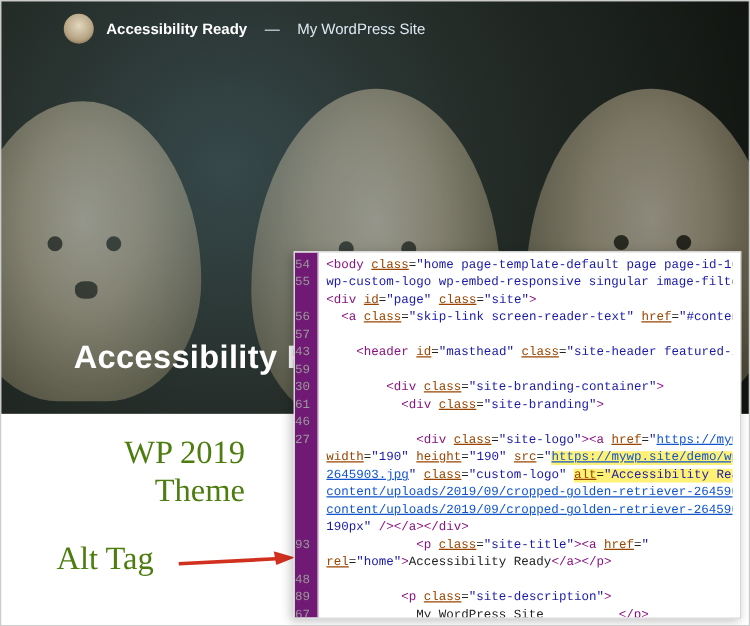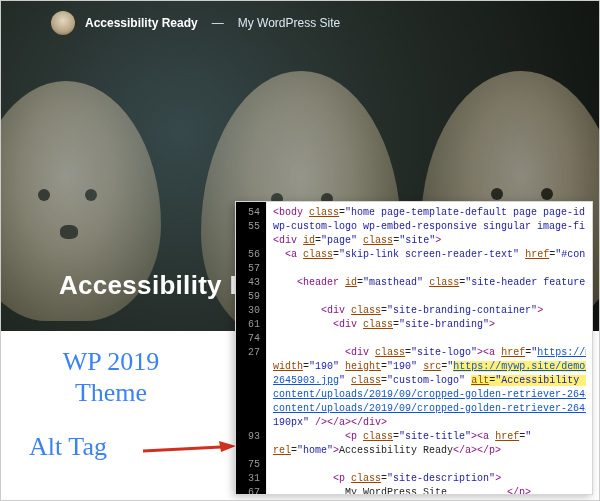--- a/index.html
+++ b/index.html
@@ -60,25 +60,25 @@
     left: 58px; bottom: 30px;
     color: #fff;
     font-size: 26px;
     font-weight: 800;
     letter-spacing: 0.3px;
   }
 
   
   .annot {
     position: absolute;
-    color: #3b82f6;
+    color: #4d7c0f;
     font-family: Georgia, 'Times New Roman', serif;
     font-size: 26px;
     line-height: 1.2;
-    text-align: center;
+    text-align: right;
   }
   .annot.theme { left: 25px; top: 345px; width: 170px; }
   .annot.alt   { left: 12px; top: 430px; width: 110px; }
   .arrow {
     position: absolute;
     left: 140px; top: 440px;
     width: 95px; height: 20px;
   }
   .arrow svg { width:100%; height:100%; display:block; }
 
@@ -93,24 +93,24 @@
     overflow: hidden;
   }
   .code-body {
     display: flex;
     font-family: Consolas, Menlo, "Courier New", monospace;
     font-size: 10px;
     line-height: 14px;
     height: 100%;
   }
   .gutter {
-    background: #000000;
+    background: #701a75;
     color: #999;
     text-align: right;
-    padding: 4px 6px 4px 12px;
+    padding: 4px 6px 4px 0;
     border-right: 1px solid #eee;
     user-select: none;
     flex: 0 0 auto;
   }
   .gutter div { height: 14px; }
   .code {
     padding: 4px 6px;
     color: #222;
     white-space: pre;
     overflow: hidden;
@@ -171,28 +171,28 @@
     <div class="gutter" id="gutter">
         <div>54</div>
         <div>55</div>
         <div></div>
         <div>56</div>
         <div>57</div>
         <div>43</div>
         <div>59</div>
         <div>30</div>
         <div>61</div>
-        <div>74</div>
+        <div>46</div>
         <div>27</div>
         <div></div>
         <div></div>
         <div></div>
         <div></div>
         <div></div>
         <div>93</div>
         <div></div>
-        <div>75</div>
-        <div>31</div>
+        <div>48</div>
+        <div>89</div>
         <div>67</div>
       </div>
     <div class="code" id="code"><div class="line"><span class="t">&lt;body</span> <span class="a">class</span>=<span class="v">"home page-template-default page page-id-164 page-p</span></div><div class="line"><span class="v">wp-custom-logo wp-embed-responsive singular image-filters-enab</span></div><div class="line"><span class="t">&lt;div</span> <span class="a">id</span>=<span class="v">"page"</span> <span class="a">class</span>=<span class="v">"site"</span><span class="t">&gt;</span></div><div class="line">  <span class="t">&lt;a</span> <span class="a">class</span>=<span class="v">"skip-link screen-reader-text"</span> <span class="a">href</span>=<span class="v">"#content"</span></div><div class="blank"></div><div class="line">    <span class="t">&lt;header</span> <span class="a">id</span>=<span class="v">"masthead"</span> <span class="a">class</span>=<span class="v">"site-header featured-image</span></div><div class="blank"></div><div class="line">        <span class="t">&lt;div</span> <span class="a">class</span>=<span class="v">"site-branding-container"</span><span class="t">&gt;</span></div><div class="line">          <span class="t">&lt;div</span> <span class="a">class</span>=<span class="v">"site-branding"</span><span class="t">&gt;</span></div><div class="blank"></div><div class="line">            <span class="t">&lt;div</span> <span class="a">class</span>=<span class="v">"site-logo"</span><span class="t">&gt;&lt;a</span> <span class="a">href</span>=<span class="v">"<span class="link">https://mywp.site/</span>"</span></div><div class="line"><span class="a">width</span>=<span class="v">"190"</span> <span class="a">height</span>=<span class="v">"190"</span> <span class="a">src</span>=<span class="v">"<span class="link hl">https://mywp.site/demo/wp-conten</span></span></div><div class="line"><span class="link">2645903.jpg</span><span class="v">"</span> <span class="a">class</span>=<span class="v">"custom-logo"</span> <span class="hl"><span class="a">alt</span>=<span class="v">"Accessibility Ready"</span></span> =</div><div class="line"><span class="link">content/uploads/2019/09/cropped-golden-retriever-2645903.jpg 1</span></div><div class="line"><span class="link">content/uploads/2019/09/cropped-golden-retriever-2645903-150x1</span></div><div class="line"><span class="v">190px"</span> <span class="t">/&gt;&lt;/a&gt;&lt;/div&gt;</span></div><div class="line">            <span class="t">&lt;p</span> <span class="a">class</span>=<span class="v">"site-title"</span><span class="t">&gt;&lt;a</span> <span class="a">href</span>=<span class="v">"</span></div><div class="line"><span class="a">rel</span>=<span class="v">"home"</span><span class="t">&gt;</span><span class="txt">Accessibility Ready</span><span class="t">&lt;/a&gt;&lt;/p&gt;</span></div><div class="blank"></div><div class="line">          <span class="t">&lt;p</span> <span class="a">class</span>=<span class="v">"site-description"</span><span class="t">&gt;</span></div><div class="line">            <span class="txt">My WordPress Site</span>          <span class="t">&lt;/p&gt;</span></div></div>
   </div>
 </div>
 
 </body></html>

